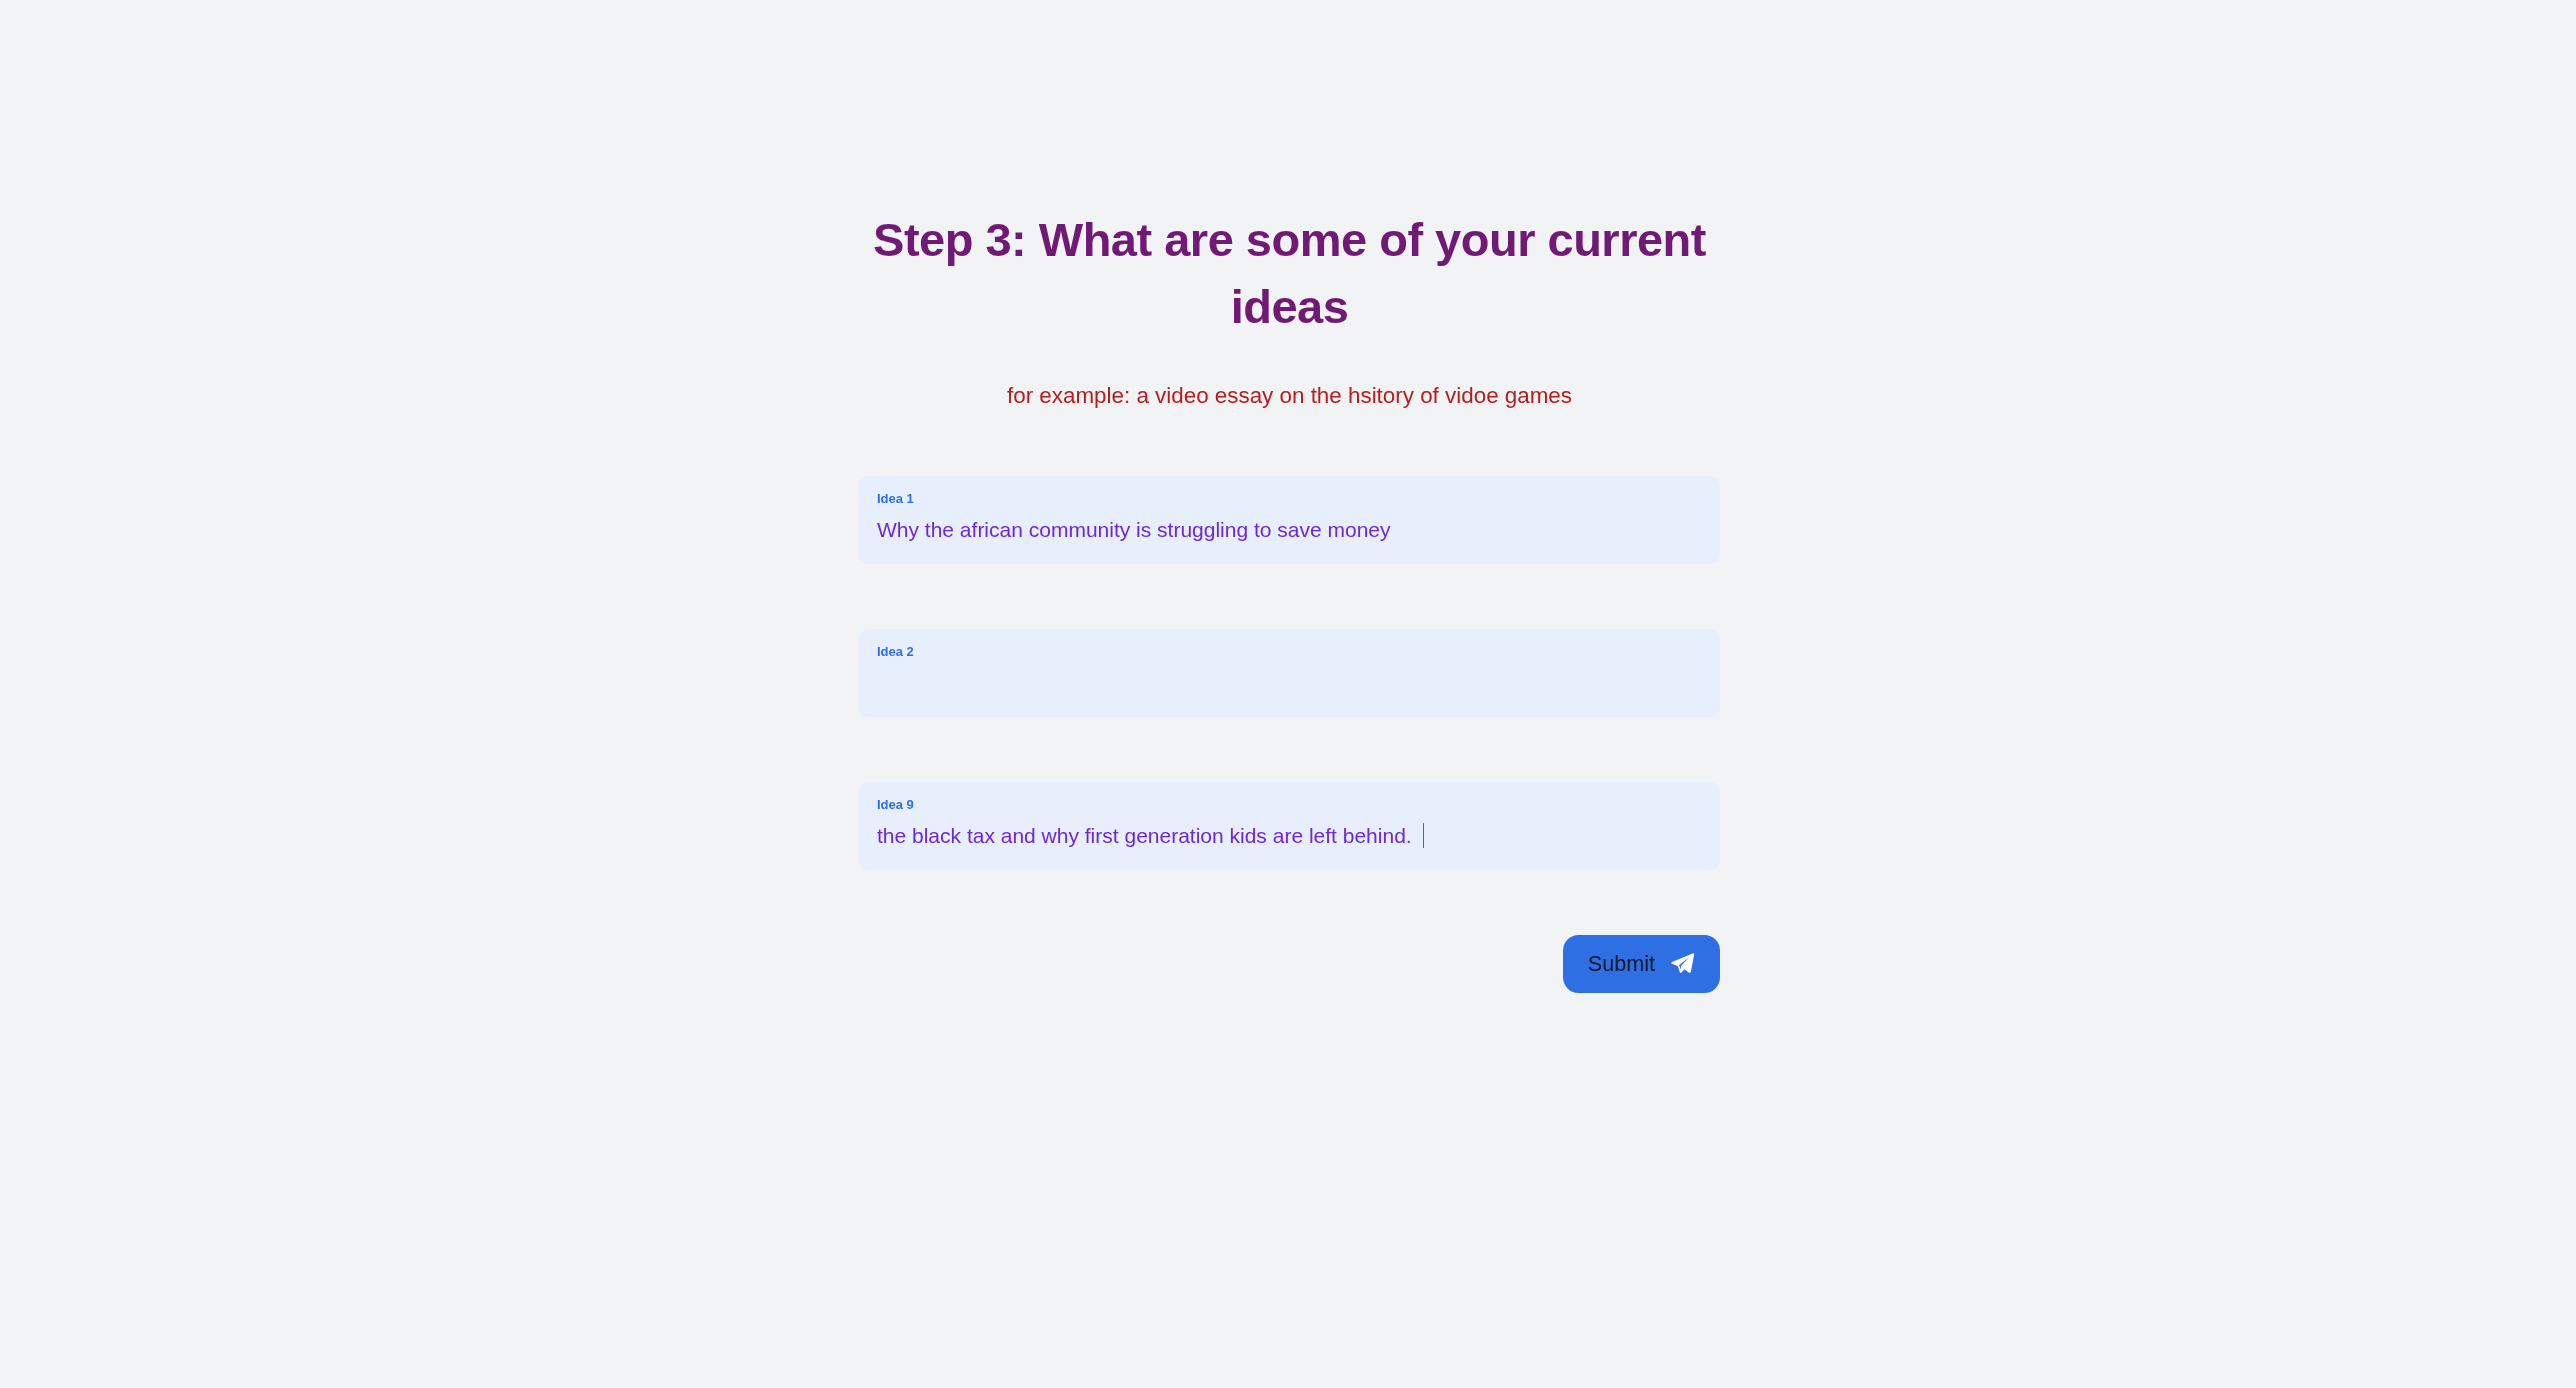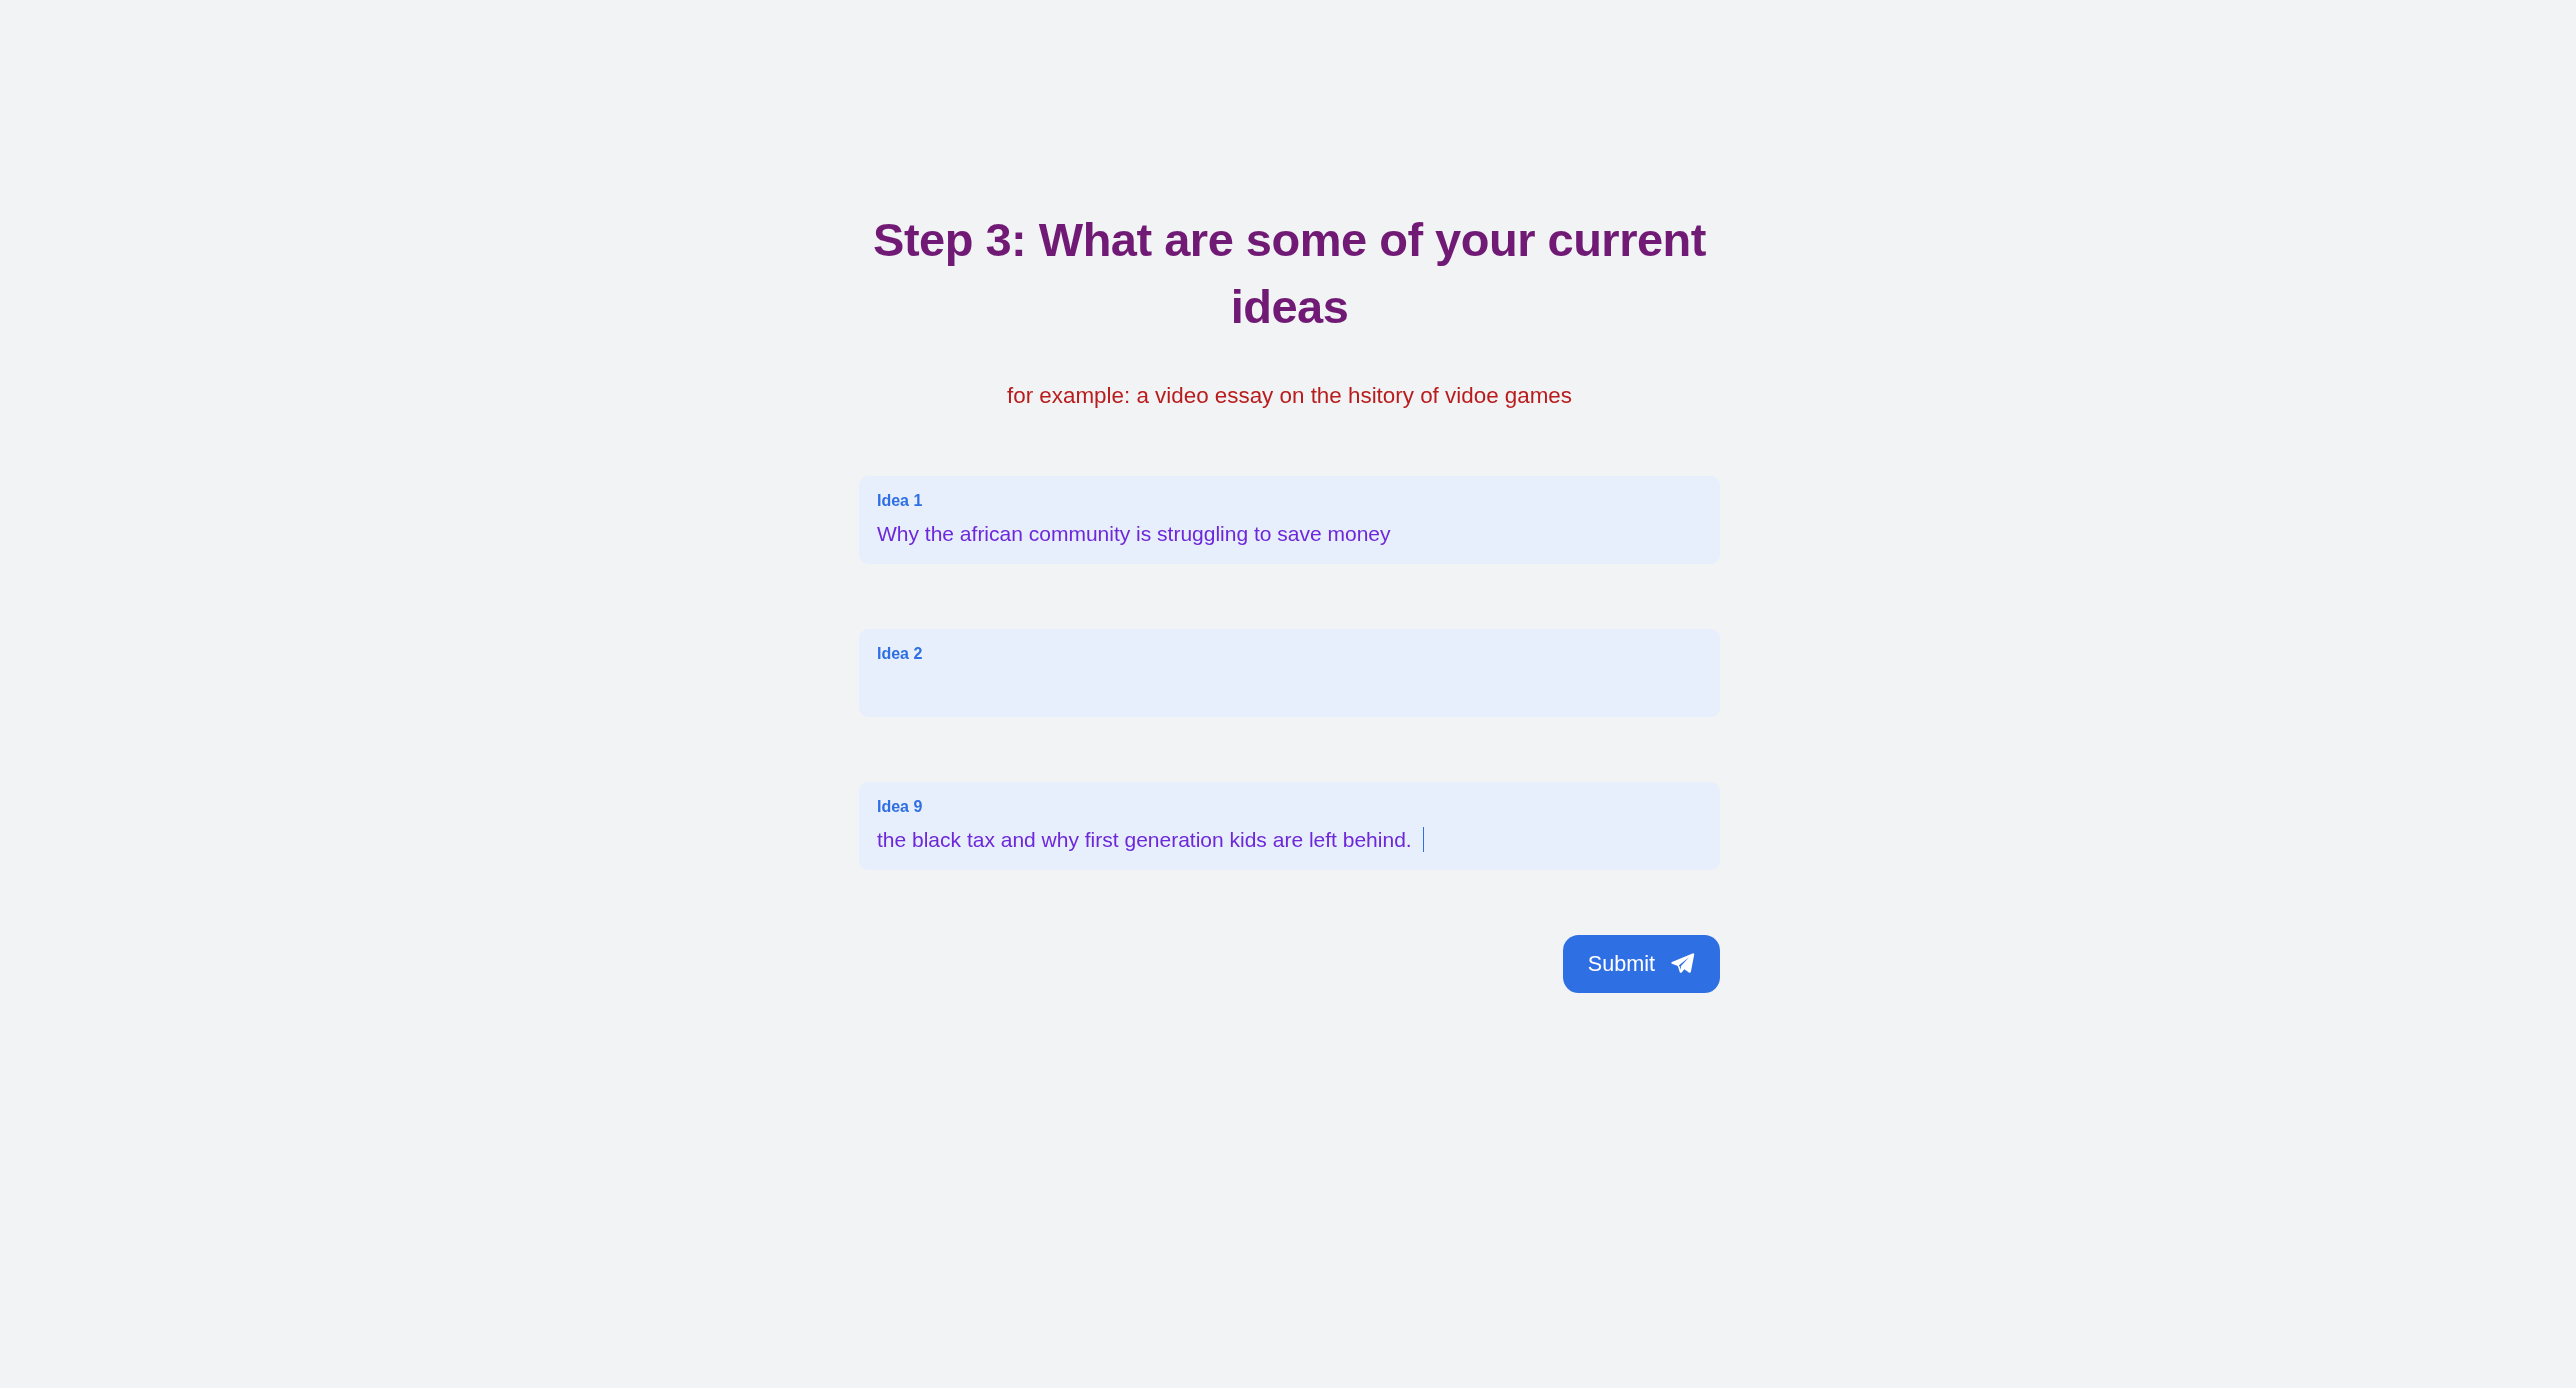--- a/index.html
+++ b/index.html
@@ -62,21 +62,21 @@
     height: 88px;
     background: #e7eefc;
     border-radius: 9.7px;
     padding: 15px 18px 0 18px;
     margin-bottom: 65px;
     cursor: text;
   }
 
   .idea-label {
     display: block;
-    font-size: 16px;
+    font-size: 13px;
     line-height: 1.25;
     font-weight: 600;
     color: #2f6fe4;
     font-family: "Liberation Sans", sans-serif;
   }
 
   .idea-value-row {
     display: flex;
     align-items: center;
     margin-top: 9px;
@@ -109,21 +109,21 @@
     display: inline-flex;
     align-items: center;
     justify-content: center;
     gap: 15px;
     box-sizing: border-box;
     height: 58px;
     padding: 0 25px;
     border: none;
     border-radius: 15.7px;
     background: #2f6fe4;
-    color: #ffffff;
+    color: #0f172a;
     font-size: 21.6px;
     font-weight: 400;
     font-family: "Liberation Sans", sans-serif;
     cursor: pointer;
   }
 
   .send-icon {
     display: inline-flex;
     width: 25px;
     height: 25px;

